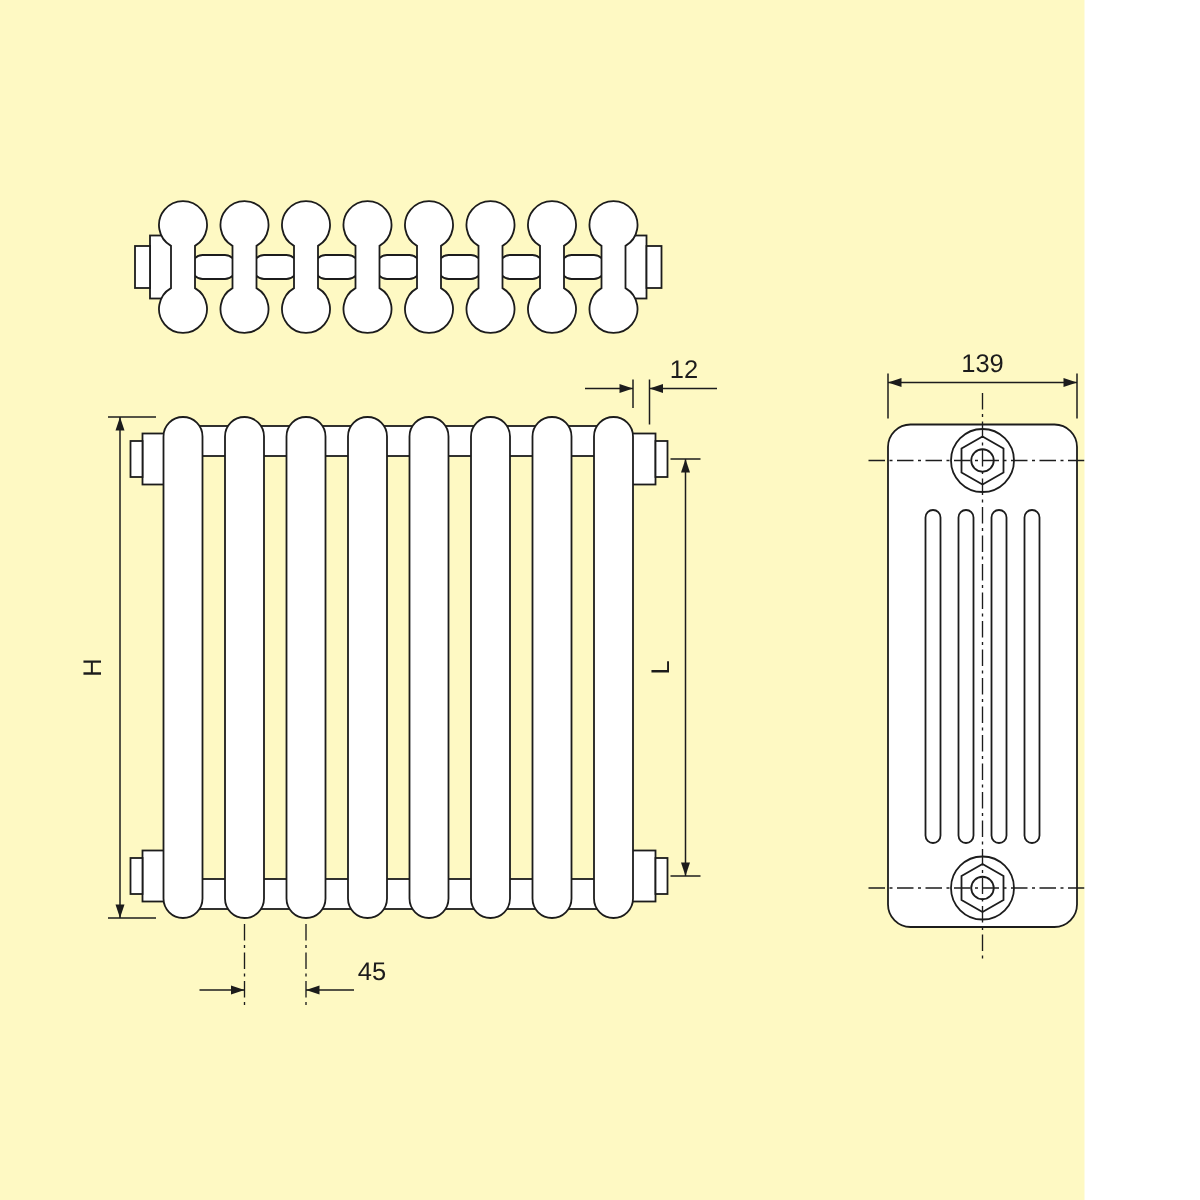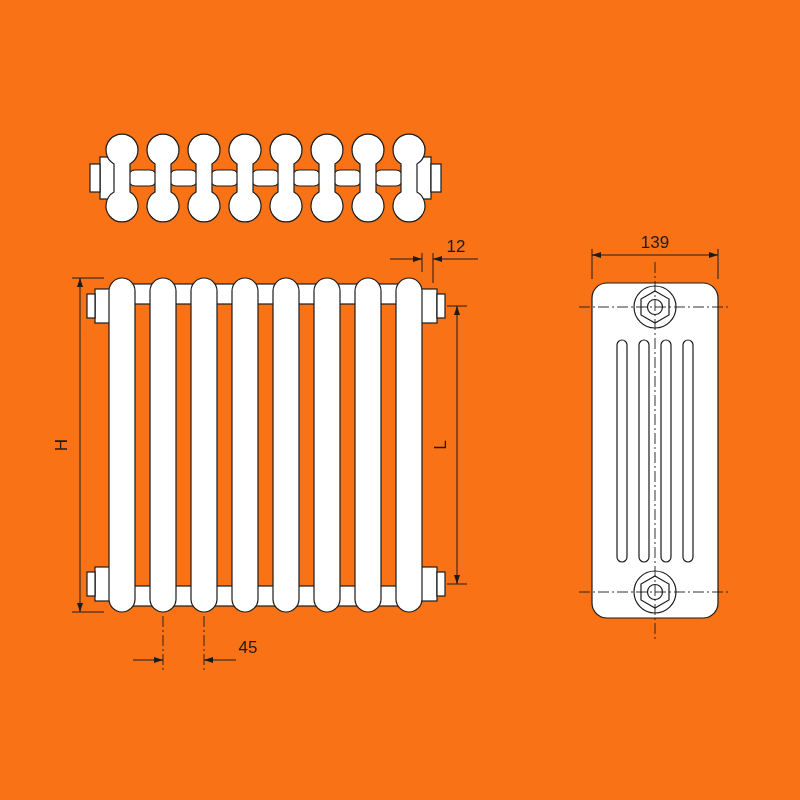--- a/index.html
+++ b/index.html
@@ -1,16 +1,16 @@
 <!DOCTYPE html>
 <html><head>
 <meta charset="utf-8">
 <style>
   html,body{margin:0;padding:0;background:#ffffff;}
-  .page{position:relative;width:800px;height:800px;background:#f97316;overflow:hidden;
+  .page{position:relative;width:723px;height:800px;background:#fef9c3;overflow:hidden;
         font-family:"Liberation Sans",sans-serif;}
   svg{display:block;}
   text{font-family:"Liberation Sans",sans-serif;font-size:17px;fill:#1c1c1c;}
 </style>
 </head>
 <body>
 
 <div class="page">
 <svg width="800" height="800" viewBox="0 0 800 800">
 

